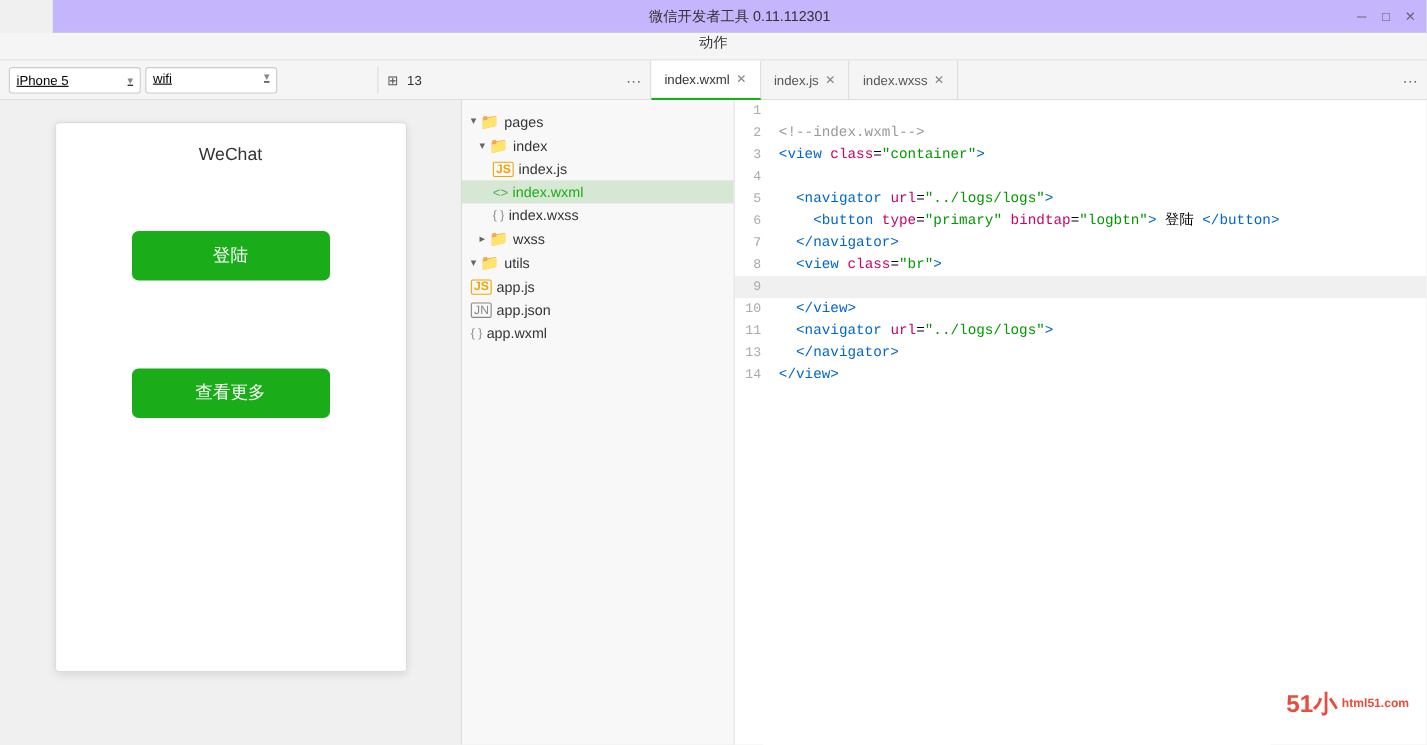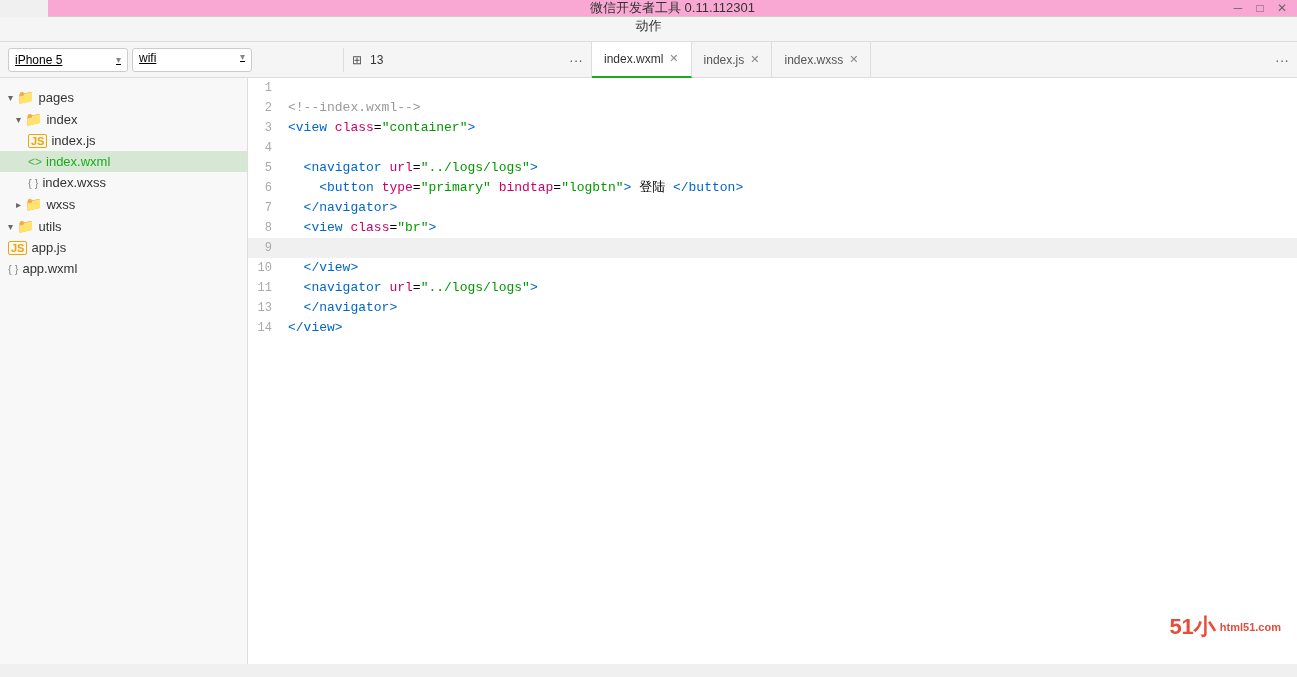--- a/index.html
+++ b/index.html
@@ -7,22 +7,22 @@
       font-family: 'Microsoft YaHei', Arial, sans-serif;
       background: #f0f0f0;
       width: 1297px;
       height: 677px;
       overflow: hidden;
       font-size: 13px;
     }
 
     
     .title-bar {
-      background: #f9a8d4;
-      height: 17px;
+      background: #c4b5fd;
+      height: 30px;
       display: flex;
       align-items: center;
       justify-content: center;
       position: relative;
       border-bottom: 1px solid #ccc;
       margin-left: 48px;
     }
     .title-bar-title {
       font-size: 13px;
       color: #333;
@@ -346,20 +346,27 @@
     <div class="editor-tab">
       <span>index.wxss</span>
       <span class="tab-close">✕</span>
     </div>
     <span class="tab-more">···</span>
   </div>
 </div>
 
 <div class="main-content">
 
+  <div class="simulator-panel">
+    <div class="phone-frame">
+      <div class="phone-header">WeChat</div>
+      <button class="btn-login">登陆</button>
+      <button class="btn-more">查看更多</button>
+    </div>
+  </div>
 
   <div class="file-tree-panel">
 
     <div class="tree-item">
       <span style="font-size:10px;color:#666;">▾</span>
       <span class="folder-icon">📁</span>
       <span>pages</span>
     </div>
 
     <div class="tree-item tree-indent-1">
@@ -393,20 +400,24 @@
       <span style="font-size:10px;color:#666;">▾</span>
       <span class="folder-icon">📁</span>
       <span>utils</span>
     </div>
 
     <div class="tree-item">
       <span class="file-icon-js">JS</span>
       <span>app.js</span>
     </div>
 
+    <div class="tree-item">
+      <span class="file-icon-json" style="font-size:11px;color:#888;border:1px solid #888;padding:0 2px;border-radius:2px;">JN</span>
+      <span>app.json</span>
+    </div>
 
     <div class="tree-item">
       <span class="file-icon-wxss">{ }</span>
       <span>app.wxml</span>
     </div>
   </div>
 
   <div class="code-editor-panel">
     <div class="code-area">
 

